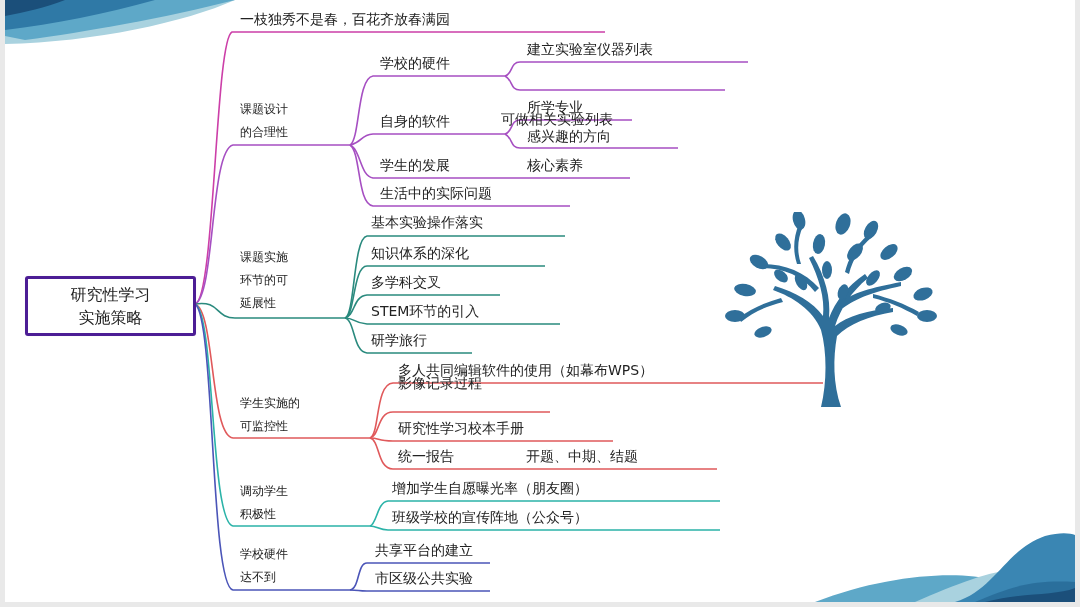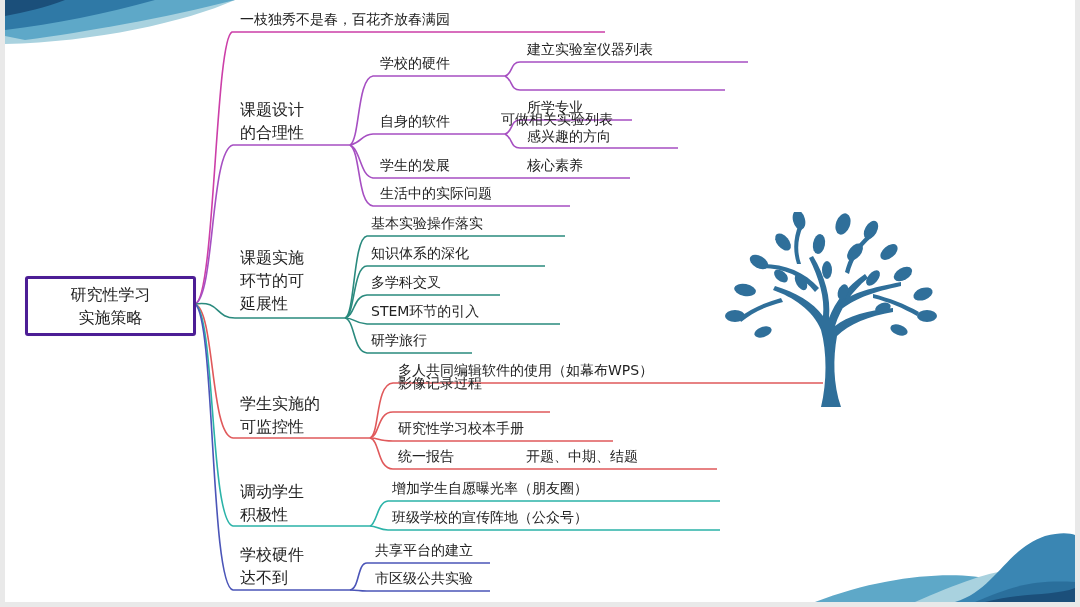--- a/index.html
+++ b/index.html
@@ -1,21 +1,21 @@
 <!DOCTYPE html>
 <html><head>
 <meta charset="utf-8">
 <style>
   html, body { margin:0; padding:0; }
   body { width:1080px; height:607px; background:#e9e9e9; position:relative; overflow:hidden;
          font-family:"DejaVu Sans","Liberation Sans",sans-serif; }
   .slide { position:absolute; left:5px; top:0; width:1070px; height:602px; background:#ffffff; overflow:hidden; }
   svg.layer { position:absolute; left:0; top:0; }
   .lbl { position:absolute; font-size:14px; color:#222; white-space:nowrap; line-height:22px; }
-  .lbl2 { position:absolute; font-size:16px; color:#222; line-height:23px; white-space:pre-line; }
+  .lbl2 { position:absolute; font-size:12px; color:#222; line-height:23px; white-space:pre-line; }
   .root { position:absolute; left:20px; top:276px; width:165px; height:54px; background:#fff;
           border:3px solid #4c1d95; border-radius:3px; box-shadow:0 0 2px rgba(0,0,0,0.05);
           display:flex; align-items:center; justify-content:center; text-align:center;
           font-size:16px; line-height:23px; color:#222; white-space:pre-line; }
 </style>
 </head>
 <body>
 
 <div class="slide">
 
@@ -123,21 +123,21 @@
   <div class="lbl" style="left:375px;top:52px;">学校的硬件</div>
   <div class="lbl" style="left:522px;top:38px;">建立实验室仪器列表</div>
   <div class="lbl" style="left:496px;top:67px;margin-top:41px;">可做相关实验列表</div>
   <div class="lbl" style="left:375px;top:110px;">自身的软件</div>
   <div class="lbl" style="left:522px;top:96px;">所学专业</div>
   <div class="lbl" style="left:522px;top:125px;">感兴趣的方向</div>
   <div class="lbl" style="left:375px;top:154px;">学生的发展</div>
   <div class="lbl" style="left:522px;top:154px;">核心素养</div>
   <div class="lbl" style="left:375px;top:182px;">生活中的实际问题</div>
 
-  <div class="lbl" style="left:366px;top:212px;">基本实验操作落实</div>
+  <div class="lbl" style="left:366px;top:212px;font-family:Liberation Mono, monospace;">基本实验操作落实</div>
   <div class="lbl" style="left:366px;top:242px;">知识体系的深化</div>
   <div class="lbl" style="left:366px;top:271px;">多学科交叉</div>
   <div class="lbl" style="left:366px;top:300px;">STEM环节的引入</div>
   <div class="lbl" style="left:366px;top:329px;">研学旅行</div>
 
   <div class="lbl" style="left:393px;top:359px;">多人共同编辑软件的使用（如幕布WPS）</div>
   <div class="lbl" style="left:393px;top:372px;">影像记录过程</div>
   <div class="lbl" style="left:393px;top:417px;">研究性学习校本手册</div>
   <div class="lbl" style="left:393px;top:445px;">统一报告</div>
   <div class="lbl" style="left:521px;top:445px;">开题、中期、结题</div>

